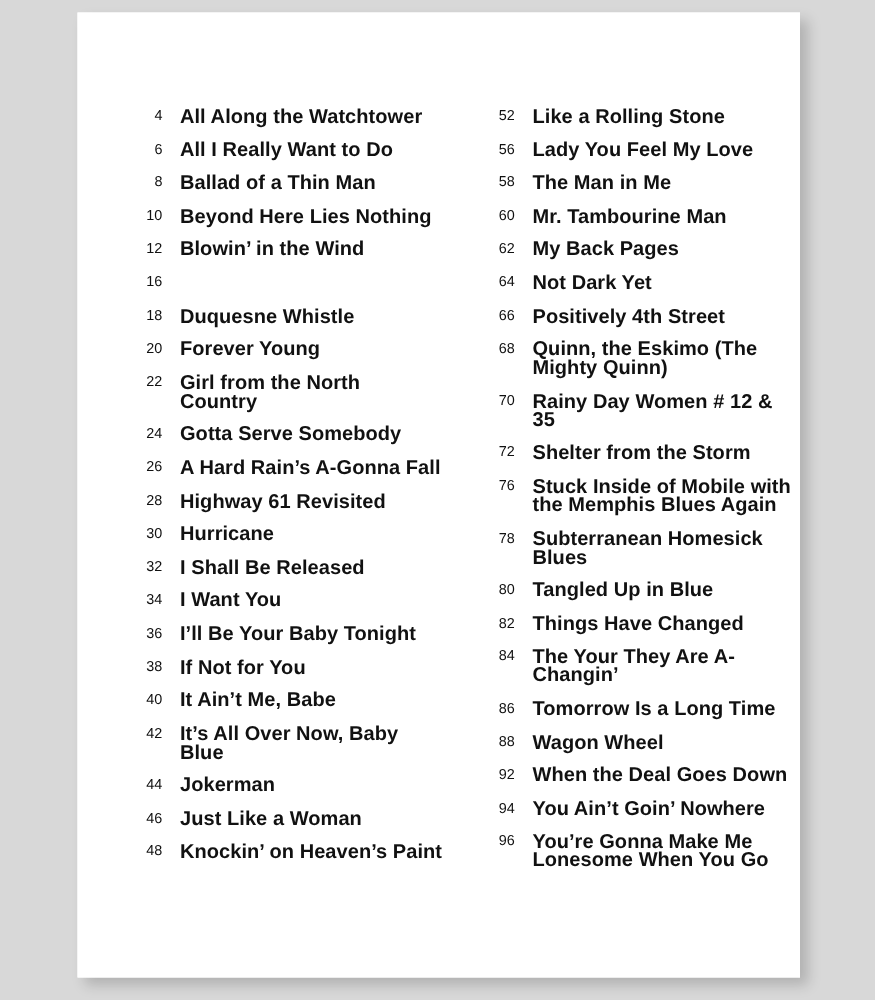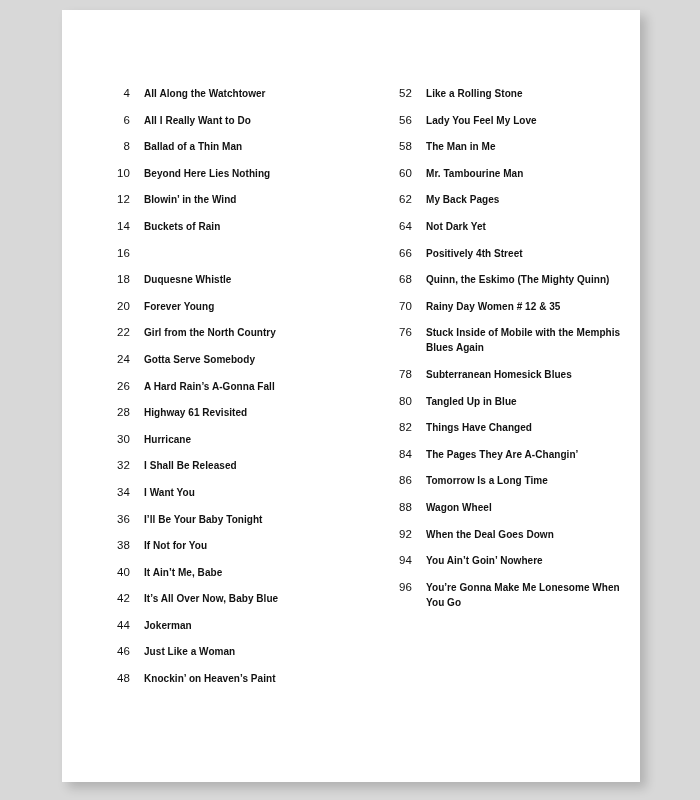--- a/index.html
+++ b/index.html
@@ -36,39 +36,39 @@
     top: 76px;
     width: 578px;
     display: flex;
     flex-direction: row;
   }
   .col {
     display: flex;
     flex-direction: column;
   }
   .col-left { width: 268px; padding-left: 42px; }
-  .col-right { width: 268px; padding-left: 28px; }
+  .col-right { width: 268px; padding-left: 28px; justify-content: flex-end; }
   .entry {
     display: flex;
     flex-direction: row;
     align-items: flex-start;
     margin-bottom: 11.6px;
   }
   .num {
     width: 26px;
     text-align: right;
     flex: 0 0 26px;
     font-size: 11.5px;
     color: #111111;
     line-height: 15px;
     letter-spacing: 0.1px;
   }
   .title {
     margin-left: 14px;
-    font-size: 10px;
+    font-size: 16px;
     font-weight: bold;
     color: #111111;
     line-height: 15px;
     letter-spacing: 0.05px;
     max-width: 210px;
   }
 </style>
 </head>
 <body>
 
@@ -90,24 +90,20 @@
           </div>
           <div class="entry">
             <div class="num">10</div>
             <div class="title">Beyond Here Lies Nothing</div>
           </div>
           <div class="entry">
             <div class="num">12</div>
             <div class="title">Blowin’ in the Wind</div>
           </div>
           <div class="entry">
-            <div class="num">14</div>
-            <div class="title">Buckets of Rain</div>
-          </div>
-          <div class="entry">
             <div class="num">16</div>
           </div>
           <div class="entry">
             <div class="num">18</div>
             <div class="title">Duquesne Whistle</div>
           </div>
           <div class="entry">
             <div class="num">20</div>
             <div class="title">Forever Young</div>
           </div>
@@ -199,38 +195,42 @@
           </div>
           <div class="entry">
             <div class="num">68</div>
             <div class="title">Quinn, the Eskimo (The Mighty Quinn)</div>
           </div>
           <div class="entry">
             <div class="num">70</div>
             <div class="title">Rainy Day Women # 12 &amp; 35</div>
           </div>
           <div class="entry">
+            <div class="num">72</div>
+            <div class="title">Shelter from the Storm</div>
+          </div>
+          <div class="entry">
             <div class="num">76</div>
             <div class="title">Stuck Inside of Mobile with the Memphis Blues Again</div>
           </div>
           <div class="entry">
             <div class="num">78</div>
             <div class="title">Subterranean Homesick Blues</div>
           </div>
           <div class="entry">
             <div class="num">80</div>
             <div class="title">Tangled Up in Blue</div>
           </div>
           <div class="entry">
             <div class="num">82</div>
             <div class="title">Things Have Changed</div>
           </div>
           <div class="entry">
             <div class="num">84</div>
-            <div class="title">The Pages They Are A-Changin’</div>
+            <div class="title">The Your They Are A-Changin’</div>
           </div>
           <div class="entry">
             <div class="num">86</div>
             <div class="title">Tomorrow Is a Long Time</div>
           </div>
           <div class="entry">
             <div class="num">88</div>
             <div class="title">Wagon Wheel</div>
           </div>
           <div class="entry">

